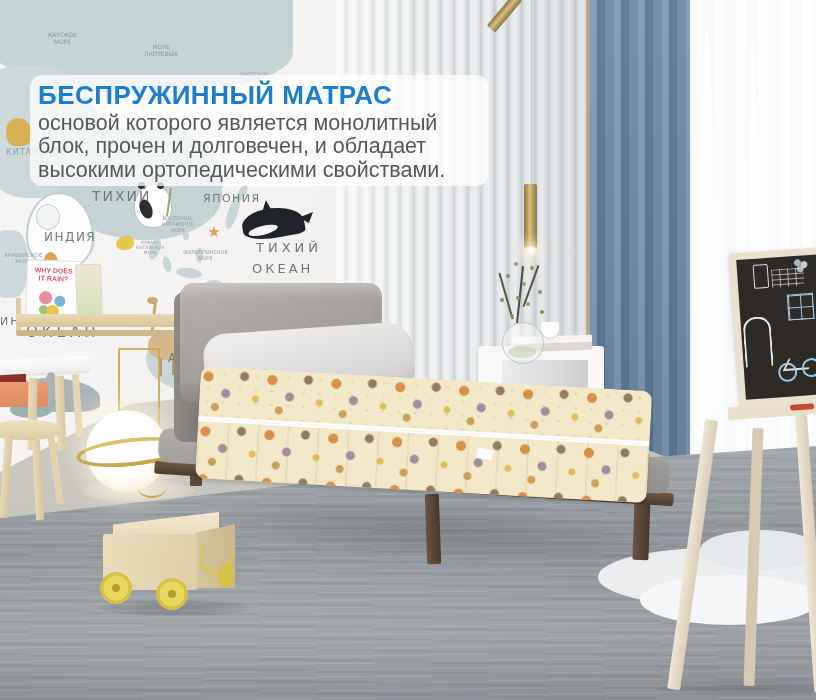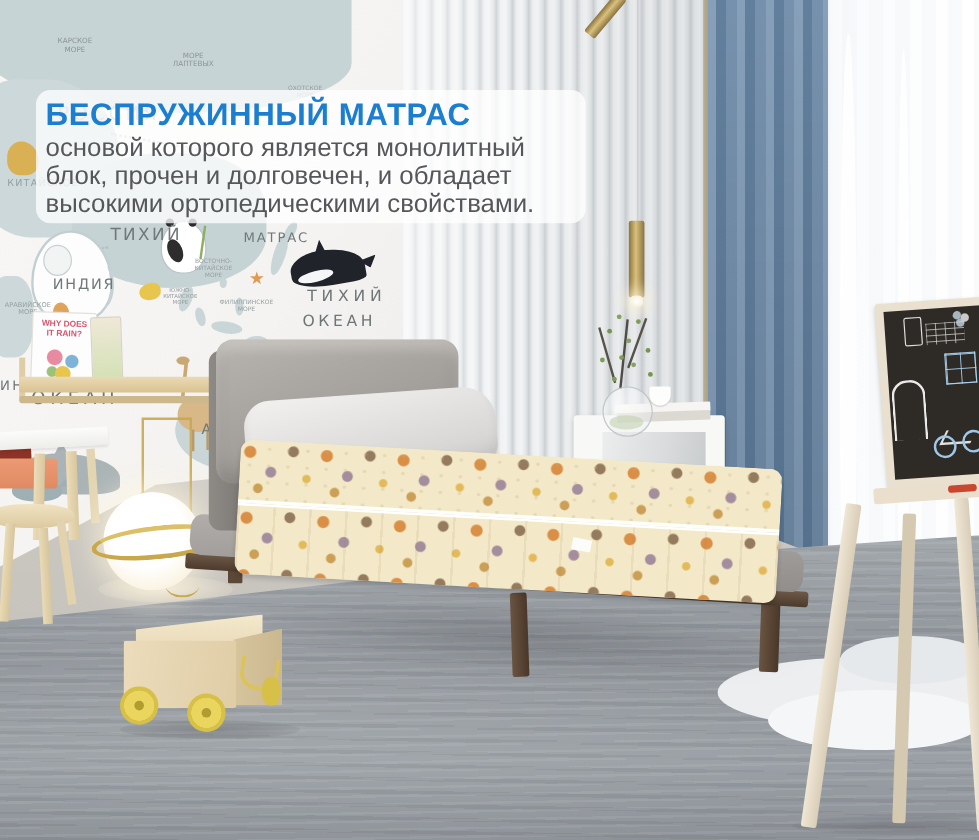--- a/index.html
+++ b/index.html
@@ -323,21 +323,21 @@
     <div class="abs" style="left:0;top:0;width:100%;height:100%;">
         <span class="map-label" style="left: 48px; top: 32px; font-size: 6px; color: rgb(139, 148, 150);">КАРСКОЕ
 МОРЕ</span>
         <span class="map-label" style="left: 144px; top: 44px; font-size: 6px; color: rgb(139, 148, 150);">МОРЕ
 ЛАПТЕВЫХ</span>
         <span class="map-label" style="left: 240px; top: 72px; font-size: 5px; color: rgb(151, 160, 162);">ОХОТСКОЕ
 МОРЕ</span>
         <span class="map-label" style="left: 48px; top: 86px; font-size: 16px; letter-spacing: 3px; color: rgb(120, 128, 130); opacity: 0.55;">РОССИЯ</span>
         <span class="map-label" style="left: 6px; top: 148px; font-size: 8px; letter-spacing: 1px; color: rgb(151, 160, 162);">КИТАЙСКОЕ</span>
         <span class="map-label" style="left: 92px; top: 188px; font-size: 14px; letter-spacing: 2px; color: rgb(112, 120, 122);">ТИХИЙ</span>
-        <span class="map-label" style="left: 203px; top: 193px; font-size: 11px; letter-spacing: 1.5px; color: rgb(112, 120, 122);">МАТРАС</span>
+        <span class="map-label" style="left: 203px; top: 193px; font-size: 11px; letter-spacing: 1.5px; color: rgb(112, 120, 122);">ЯПОНИЯ</span>
         <span class="map-label" style="left: 44px; top: 231px; font-size: 12px; letter-spacing: 1.5px; color: rgb(112, 120, 122);">ИНДИЯ</span>
         <span class="map-label" style="left: 162px; top: 216px; font-size: 5px; color: rgb(151, 160, 162);">ВОСТОЧНО-
 КИТАЙСКОЕ
 МОРЕ</span>
         <span class="map-label" style="left: 136px; top: 240px; font-size: 4.5px; color: rgb(151, 160, 162);">ЮЖНО-
 КИТАЙСКОЕ
 МОРЕ</span>
         <span class="map-label" style="left: 183px; top: 250px; font-size: 5px; color: rgb(151, 160, 162);">ФИЛИППИНСКОЕ
 МОРЕ</span>
         <span class="map-label" style="left: 4px; top: 252px; font-size: 5.5px; color: rgb(151, 160, 162);">АРАВИЙСКОЕ

